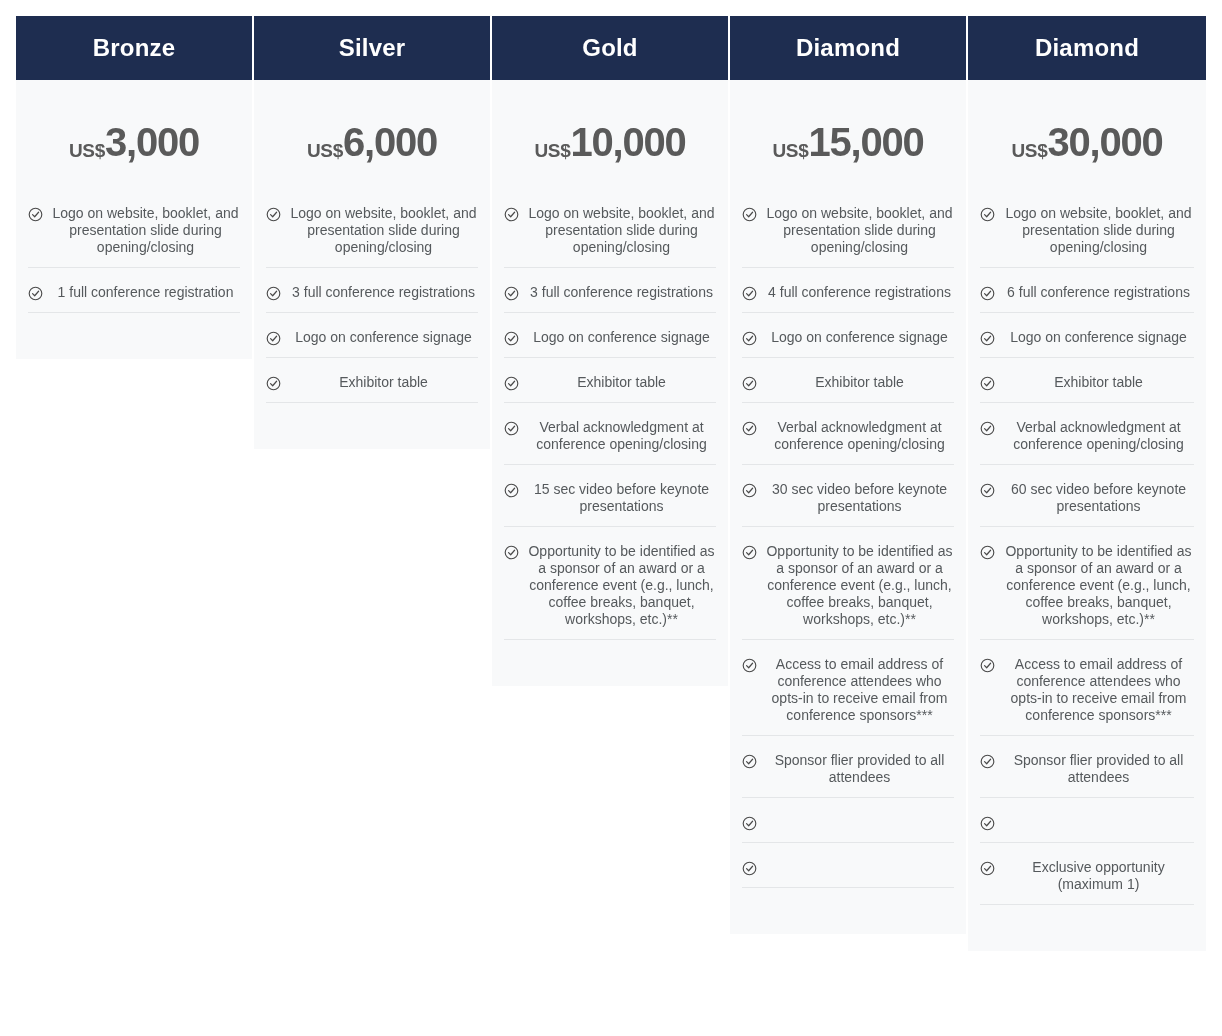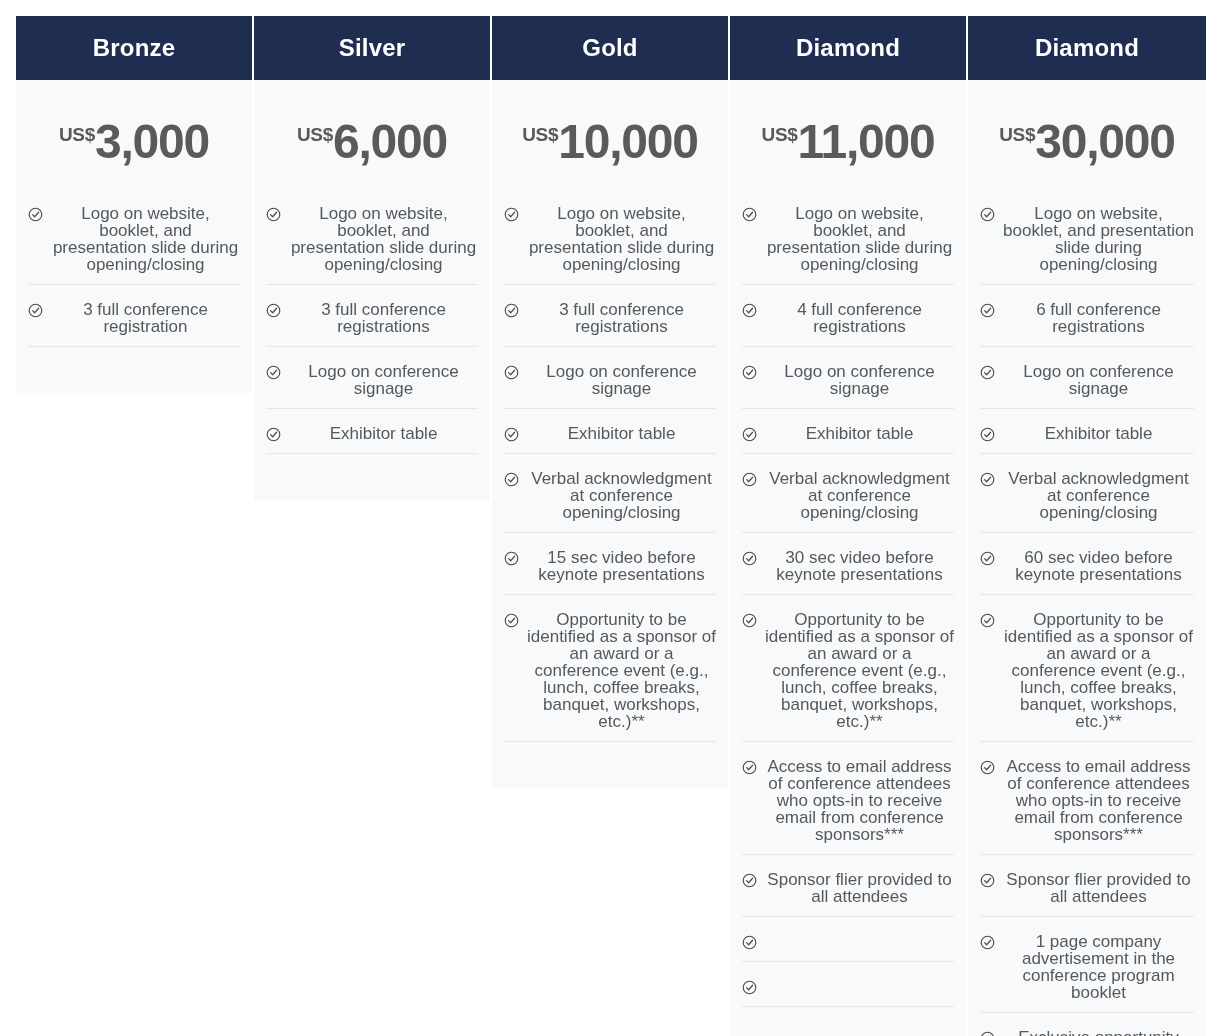--- a/index.html
+++ b/index.html
@@ -72,25 +72,25 @@
   }
   .price-inner {
     display: inline-flex;
     align-items: flex-start;
     color: #5a5a5a;
   }
   .price-currency {
     font-size: 19px;
     font-weight: bold;
     line-height: 1;
-    margin-top: 5px;
+    margin-top: 17px;
     letter-spacing: -0.3px;
   }
   .price-amount {
-    font-size: 48px;
+    font-size: 40px;
     font-weight: bold;
     line-height: 0.92;
     letter-spacing: -1.2px;
   }
 
   .feature-list {
     list-style: none;
     margin: 0;
     padding: 0;
   }
@@ -107,21 +107,21 @@
     flex: 0 0 auto;
     width: 15px;
     height: 15px;
     margin-top: 2px;
     margin-right: 8px;
     display: block;
   }
   .check-icon svg { display: block; }
 
   .feature-text {
-    font-size: 17px;
+    font-size: 14px;
     line-height: 17px;
     color: #55595c;
     text-align: center;
     flex: 1 1 auto;
     word-wrap: break-word;
   }
 </style>
 </head>
 <body>
 
@@ -147,21 +147,21 @@
             </span>
             <span class="feature-text">Logo on website, booklet, and presentation slide during opening/closing</span>
           </li>
           <li class="feature-item">
             <span class="check-icon">
               <svg viewBox="0 0 20 20" width="15" height="15" aria-hidden="true">
                 <circle cx="10" cy="10" r="8.4" fill="none" stroke="#4a4a4a" stroke-width="1.5"></circle>
                 <path d="M6.1 10.2 L8.9 13.0 L14.1 7.0" fill="none" stroke="#4a4a4a" stroke-width="1.6" stroke-linecap="round" stroke-linejoin="round"></path>
               </svg>
             </span>
-            <span class="feature-text">3 full conference registration</span>
+            <span class="feature-text">1 full conference registration</span>
           </li>
         </ul>
       </div>
     </div>
     <div class="tier-column">
       <div class="tier-header">
         <span class="tier-header-label">Silver</span>
       </div>
       <div class="tier-body">
         <div class="price-block">
@@ -289,21 +289,21 @@
       </div>
     </div>
     <div class="tier-column">
       <div class="tier-header">
         <span class="tier-header-label">Diamond</span>
       </div>
       <div class="tier-body">
         <div class="price-block">
           <div class="price-inner">
             <span class="price-currency">US$</span>
-            <span class="price-amount">11,000</span>
+            <span class="price-amount">15,000</span>
           </div>
         </div>
         <ul class="feature-list">
           <li class="feature-item">
             <span class="check-icon">
               <svg viewBox="0 0 20 20" width="15" height="15" aria-hidden="true">
                 <circle cx="10" cy="10" r="8.4" fill="none" stroke="#4a4a4a" stroke-width="1.5"></circle>
                 <path d="M6.1 10.2 L8.9 13.0 L14.1 7.0" fill="none" stroke="#4a4a4a" stroke-width="1.6" stroke-linecap="round" stroke-linejoin="round"></path>
               </svg>
             </span>
@@ -493,21 +493,20 @@
             </span>
             <span class="feature-text">Sponsor flier provided to all attendees</span>
           </li>
           <li class="feature-item">
             <span class="check-icon">
               <svg viewBox="0 0 20 20" width="15" height="15" aria-hidden="true">
                 <circle cx="10" cy="10" r="8.4" fill="none" stroke="#4a4a4a" stroke-width="1.5"></circle>
                 <path d="M6.1 10.2 L8.9 13.0 L14.1 7.0" fill="none" stroke="#4a4a4a" stroke-width="1.6" stroke-linecap="round" stroke-linejoin="round"></path>
               </svg>
             </span>
-            <span class="feature-text">1 page company advertisement in the conference program booklet</span>
           </li>
           <li class="feature-item">
             <span class="check-icon">
               <svg viewBox="0 0 20 20" width="15" height="15" aria-hidden="true">
                 <circle cx="10" cy="10" r="8.4" fill="none" stroke="#4a4a4a" stroke-width="1.5"></circle>
                 <path d="M6.1 10.2 L8.9 13.0 L14.1 7.0" fill="none" stroke="#4a4a4a" stroke-width="1.6" stroke-linecap="round" stroke-linejoin="round"></path>
               </svg>
             </span>
             <span class="feature-text">Exclusive opportunity (maximum 1)</span>
           </li>

